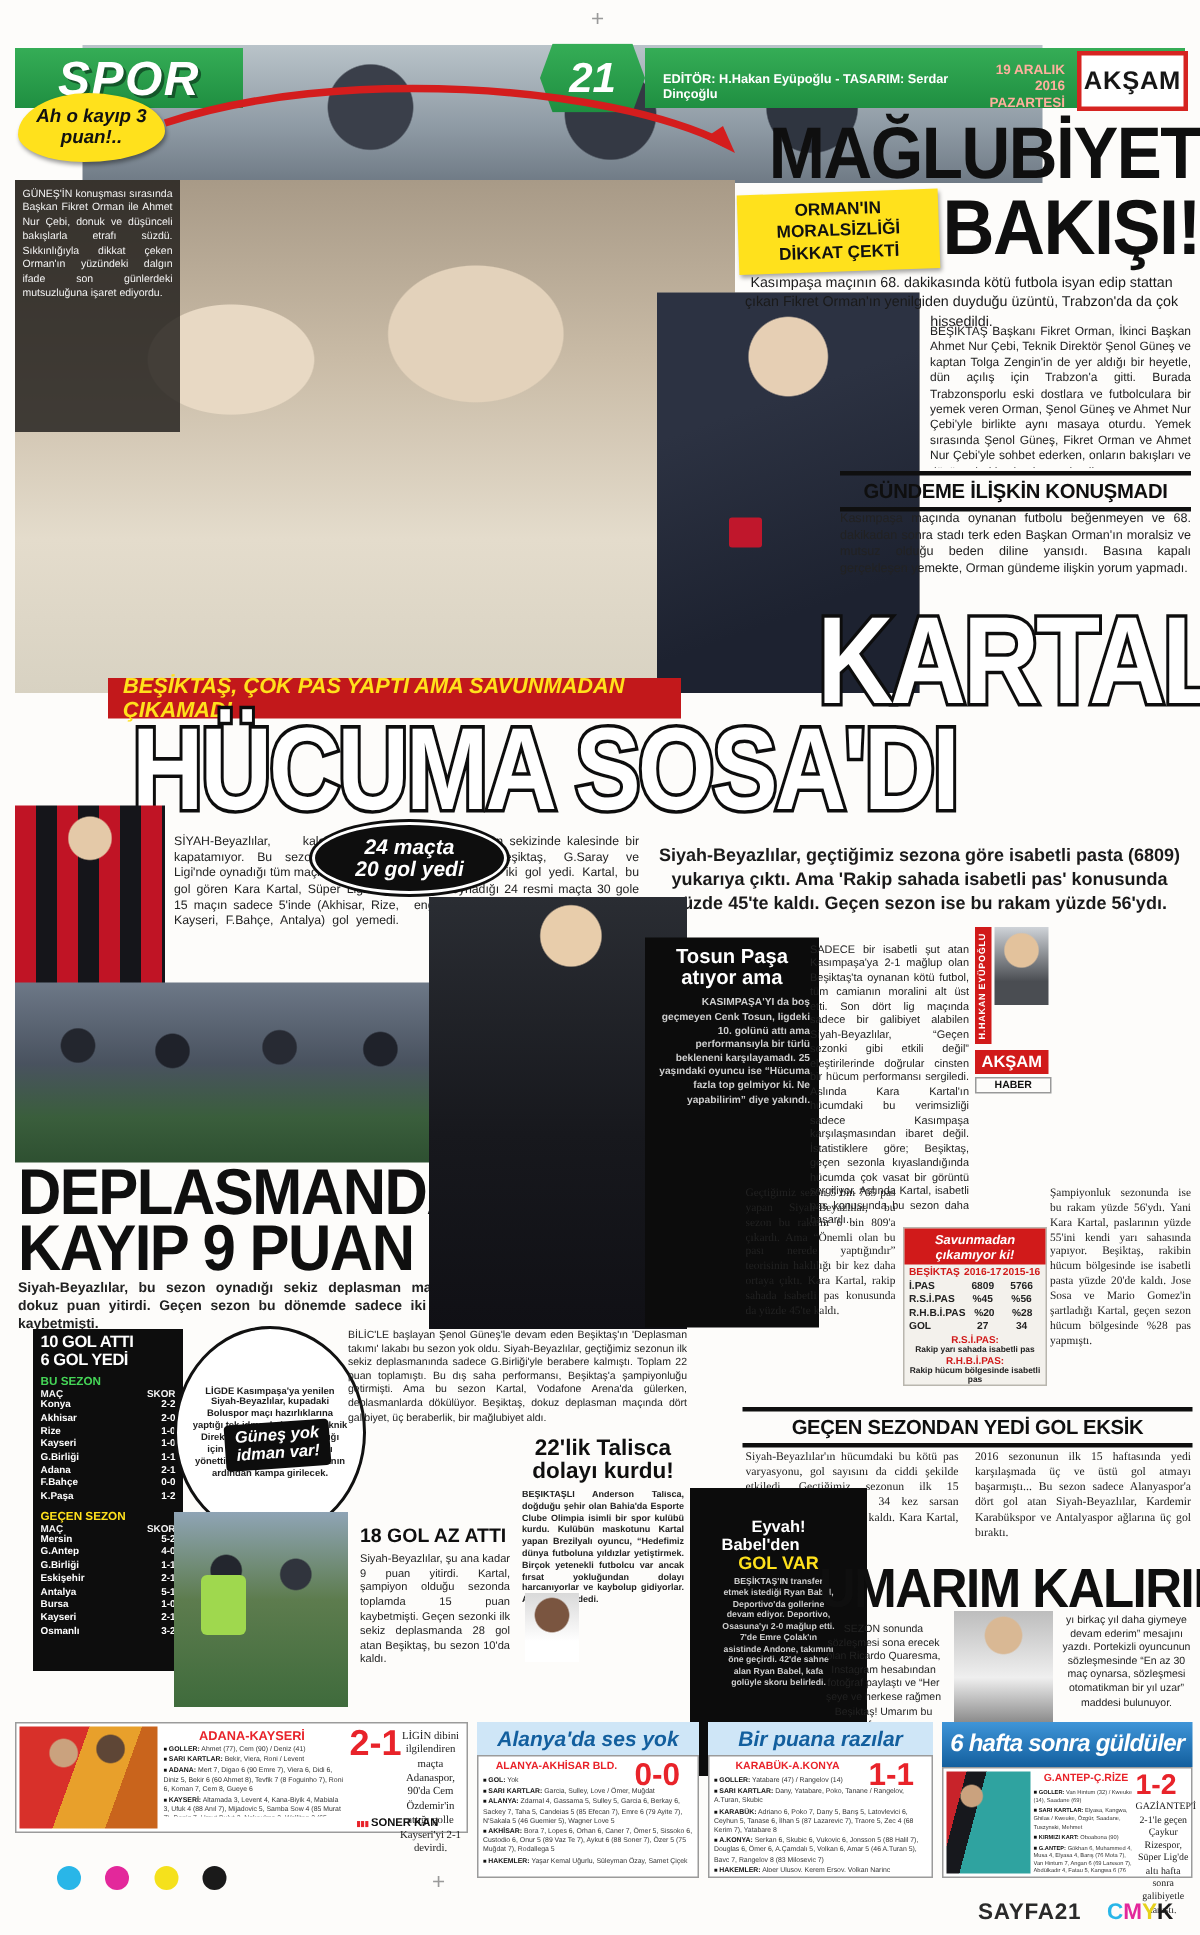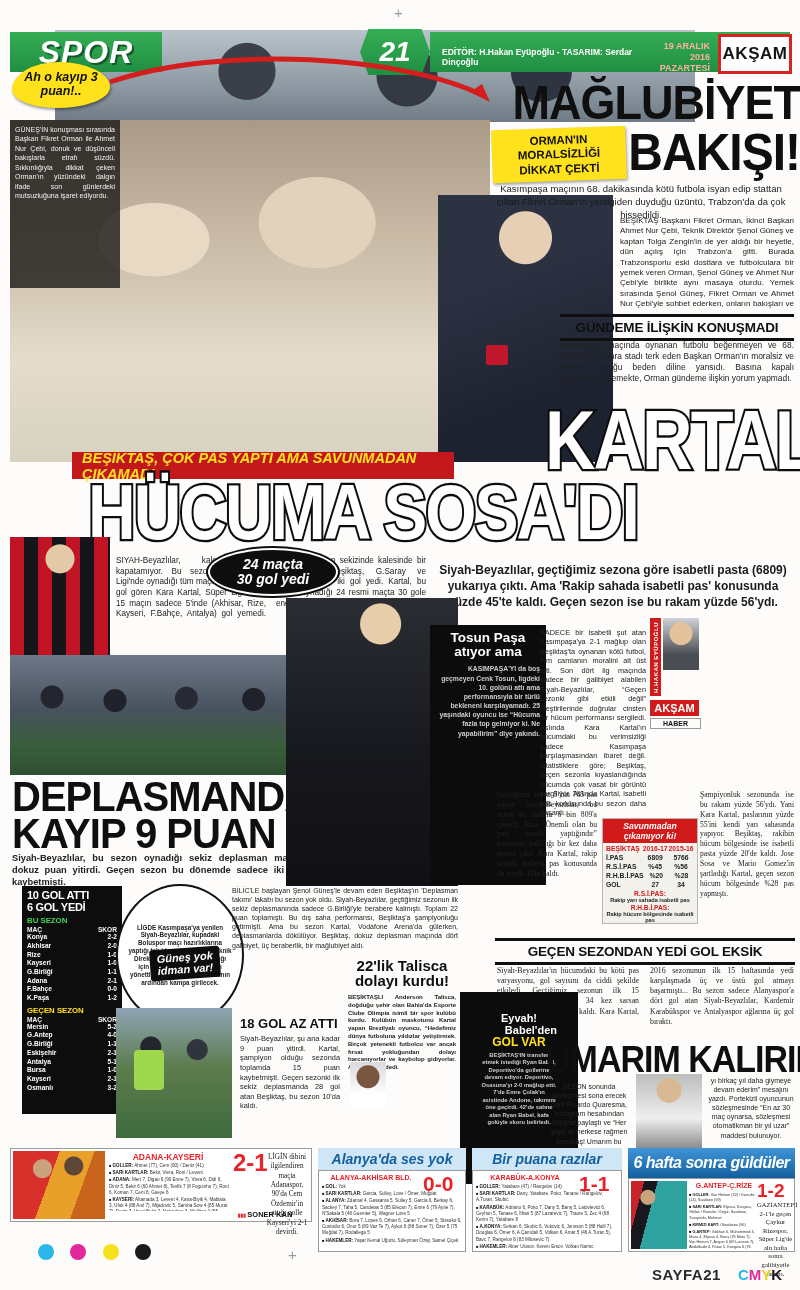--- a/index.html
+++ b/index.html
@@ -159,21 +159,21 @@
   <div class="abs outline" style="left:545px;top:404px;font-size:70px;">KARTAL</div>
   <div class="abs outline" style="left:88px;top:478px;font-size:66px;">HÜCUMA SOSA'DI</div>
   <div class="abs intro-txt" style="left:432px;top:562px;width:362px;font-size:12px;font-weight:700;">Siyah-Beyazlılar, geçtiğimiz sezona göre isabetli pasta (6809) yukarıya çıktı. Ama 'Rakip sahada isabetli pas' konusunda yüzde 45'te kaldı. Geçen sezon ise bu rakam yüzde 56'ydı.</div>
 
   <div class="photo" style="left:10px;top:537px;width:100px;height:168px;background:
        radial-gradient(circle at 50% 13%,#e4c9a8 0 14px,transparent 15px),
        repeating-linear-gradient(90deg,#c01425 0 14px,#15151a 14px 28px);"></div>
   <div class="abs body-txt" style="left:116px;top:556px;width:310px;height:100px;column-count:2;column-gap:10px;overflow:hidden;font-size:8.2px;">SİYAH-Beyazlılar, kalesini gole kapatamıyor. Bu sezon Şampiyonlar Ligi'nde oynadığı tüm maçlarda ağlarında gol gören Kara Kartal, Süper Lig'de de 15 maçın sadece 5'inde (Akhisar, Rize, Kayseri, F.Bahçe, Antalya) gol yemedi. Diğer 10 maçın sekizinde kalesinde bir gol gören Beşiktaş, G.Saray ve Kasımpaşa'dan iki gol yedi. Kartal, bu sezon oynadığı 24 resmi maçta 30 gole engel olamadı.</div>
   <div class="abs oval" style="left:208px;top:548px;width:126px;height:44px;">
     <div>24 maçta</div>
-    <div>30 gol yedi</div>
+    <div>20 gol yedi</div>
   </div>
 
   <div class="photo" style="left:10px;top:655px;width:420px;height:120px;background:
        radial-gradient(circle at 10% 35%,#23262e 0 11px,transparent 12px),
        radial-gradient(circle at 25% 38%,#1f222a 0 11px,transparent 12px),
        radial-gradient(circle at 42% 36%,#272a33 0 11px,transparent 12px),
        radial-gradient(circle at 58% 37%,#1f222a 0 11px,transparent 12px),
        radial-gradient(circle at 74% 35%,#23262e 0 11px,transparent 12px),
        radial-gradient(circle at 90% 37%,#1f222a 0 11px,transparent 12px),
        linear-gradient(180deg,#6d7887 0%,#49525f 45%,#3a5e3c 75%,#2e5031 100%);"></div>
@@ -352,21 +352,21 @@
 
   <div class="abs" style="left:346px;top:958px;width:112px;font-size:15px;font-weight:900;color:#0f0f0f;text-align:center;line-height:1;">
     <div>22'lik Talisca</div>
     <div>dolayı kurdu!</div>
   </div>
   <div class="abs body-txt" style="left:348px;top:994px;width:108px;height:148px;overflow:hidden;font-size:6px;font-weight:700;">BEŞİKTAŞLI Anderson Talisca, doğduğu şehir olan Bahia'da Esporte Clube Olimpia isimli bir spor kulübü kurdu. Kulübün maskotunu Kartal yapan Brezilyalı oyuncu, “Hedefimiz dünya futboluna yıldızlar yetiştirmek. Birçok yetenekli futbolcu var ancak fırsat yokluğundan dolayı harcanıyorlar ve kaybolup gidiyorlar. Artık olmaz” dedi.</div>
   <div class="photo" style="left:350px;top:1062px;width:36px;height:46px;background:radial-gradient(circle at 50% 32%,#7a5540 0 11px,transparent 12px),linear-gradient(180deg,#d9d9d9,#fff 70%);"></div>
 
   <div class="abs blackpanel" style="left:460px;top:992px;width:76px;height:150px;padding:21px;">
     <div style="font-weight:900;font-size:11px;color:#fff;text-align:center;line-height:1.05;">Eyvah!</div>
-    <div style="font-weight:900;font-size:11px;color:#fff;text-align:right;line-height:1.05;">Babel'den</div>
+    <div style="font-weight:900;font-size:11px;color:#fff;text-align:left;line-height:1.05;">Babel'den</div>
     <div style="font-weight:900;font-size:12px;color:#ffe11c;text-align:center;line-height:1.05;">GOL VAR</div>
     <div style="font-size:5.8px;font-weight:700;color:#cfcfcf;margin-top:3px;text-align:center;line-height:1.3;">BEŞİKTAŞ'IN transfer etmek istediği Ryan Babel, Deportivo'da gollerine devam ediyor. Deportivo, Osasuna'yı 2-0 mağlup etti. 7'de Emre Çolak'ın asistinde Andone, takımını öne geçirdi. 42'de sahne alan Ryan Babel, kafa golüyle skoru belirledi.</div>
   </div>
 
   <div class="abs h-black" style="left:546px;top:1042px;font-size:34px;white-space:nowrap;">UMARIM KALIRIM</div>
   <div class="abs body-txt" style="left:546px;top:1082px;width:86px;height:66px;overflow:hidden;font-size:7px;text-align:center;">SEZON sonunda sözleşmesi sona erecek olan Ricardo Quaresma, Instagram hesabından fotoğraf paylaştı ve “Her şeye ve herkese rağmen Beşiktaş! Umarım bu forma-</div>
   <div class="photo" style="left:636px;top:1074px;width:66px;height:74px;background:radial-gradient(circle at 50% 22%,#d9b894 0 12px,transparent 13px),linear-gradient(180deg,#bdbdbd,#efefef 60%,#8c8c8c);"></div>
   <div class="abs body-txt" style="left:706px;top:1076px;width:90px;height:74px;overflow:hidden;font-size:7px;text-align:center;">yı birkaç yıl daha giymeye devam ederim” mesajını yazdı. Portekizli oyuncunun sözleşmesinde “En az 30 maç oynarsa, sözleşmesi otomatikman bir yıl uzar” maddesi bulunuyor.</div>
 
   <div class="abs" style="left:10px;top:1148px;width:302px;">

